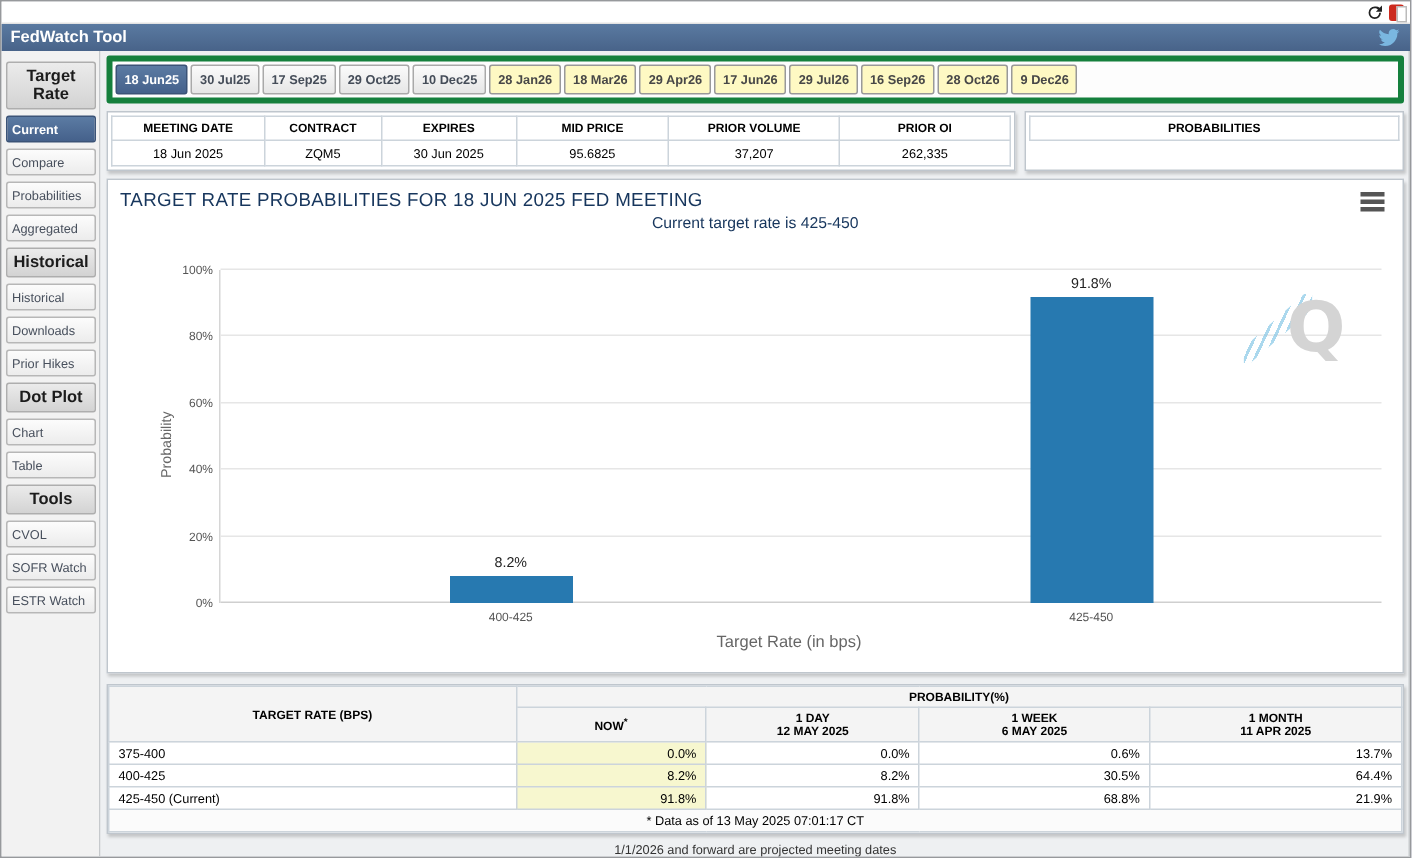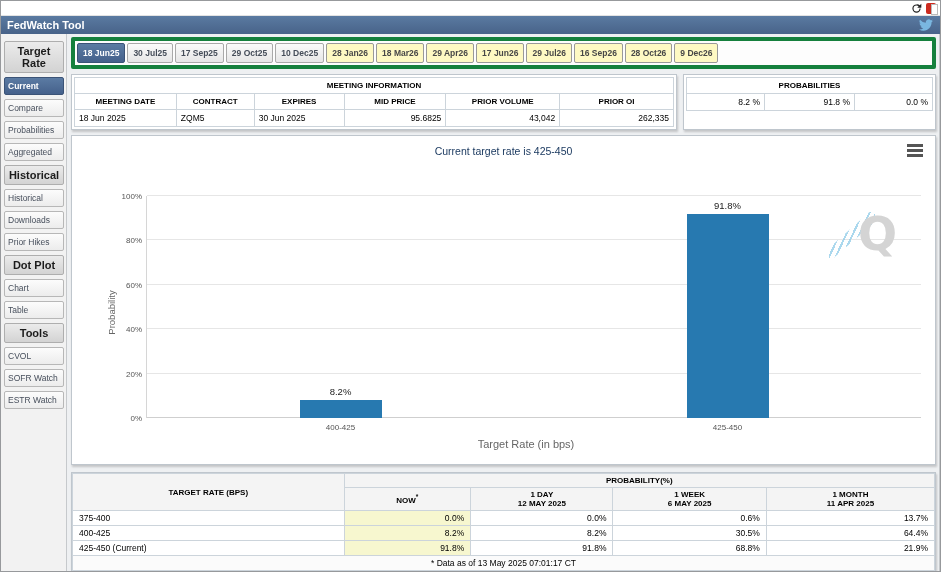--- a/index.html
+++ b/index.html
@@ -30,21 +30,21 @@
   .tab.selected { background:linear-gradient(#5b7ba3,#45618b); border-color:#3b5377; color:#fff; }
   .tab.future { background:#fef9c3; border-color:#999; color:#474747; }
   
   .info-row { display:flex; gap:6px; margin-bottom:5px; }
   .panel { background:#fff; border:1px solid #bfc6cd; box-shadow:1px 2px 2px rgba(0,0,0,0.18); }
   .mi-panel { width:606px; padding:2px; }
   .prob-panel { flex:1; padding:2px; }
   table.grid { width:100%; border-collapse:collapse; }
   table.grid th, table.grid td { border:1px solid #ccd4db; font-size:8px; padding:3px 4px; color:#000; }
   table.grid th { font-weight:bold; text-align:center; background:#fff; }
-  table.grid td { font-size:8.5px; }
+  table.grid td { font-size:8.5px; text-align:center; }
   td.num, th.num { text-align:right; }
   
   .chart-panel { position:relative; height:330px; padding:6px 8px; margin-bottom:7px; }
   .chart-title { color:#17365d; font-size:12.5px; font-weight:normal; letter-spacing:.2px; }
   .chart-subtitle { text-align:center; color:#17365d; font-size:10.5px; margin-top:3px; }
   .hamburger { position:absolute; right:12px; top:8px; width:16px; cursor:pointer; }
   .hamburger div { height:2.5px; background:#555; margin:0 0 2.5px 0; }
   .plot { position:absolute; left:74px; right:14px; top:60px; bottom:46px; border-left:1px solid #d6d6d6; }
   .gl { position:absolute; left:0; right:0; height:1px; background:#e6e6e6; }
   .gl.zero { background:#cfcfcf; }
@@ -130,59 +130,52 @@
         <span class="tab future">29 Jul26</span>
         <span class="tab future">16 Sep26</span>
         <span class="tab future">28 Oct26</span>
         <span class="tab future">9 Dec26</span>
       </div>
 
       <div class="info-row">
         <div class="panel mi-panel">
           <table class="grid">
             <tbody>
-                <tr>
-                  <th colspan="6">MEETING INFORMATION</th>
-                </tr>
             <tr>
               <th style="width:17%">MEETING DATE</th>
               <th style="width:13%">CONTRACT</th>
               <th style="width:15%">EXPIRES</th>
               <th style="width:17%">MID PRICE</th>
               <th style="width:19%">PRIOR VOLUME</th>
               <th style="width:19%">PRIOR OI</th>
             </tr>
             <tr>
               <td>18 Jun 2025</td>
               <td>ZQM5</td>
               <td>30 Jun 2025</td>
               <td class="num">95.6825</td>
-              <td class="num">43,042</td>
+              <td class="num">37,207</td>
               <td class="num">262,335</td>
             </tr>
           </tbody>
             </table>
         </div>
         <div class="panel prob-panel">
           <table class="grid">
             <tbody>
                 <tr>
                   <th colspan="3">PROBABILITIES</th>
                 </tr>
-            <tr>
-              <td class="num">8.2 %</td>
-              <td class="num">91.8 %</td>
-              <td class="num">0.0 %</td>
-            </tr>
           </tbody>
             </table>
         </div>
       </div>
 
       <div class="panel chart-panel">
+        <div class="chart-title">TARGET RATE PROBABILITIES FOR 18 JUN 2025 FED MEETING</div>
         <div class="hamburger">
             <div></div>
             <div></div>
             <div></div>
           </div>
         <div class="chart-subtitle">Current target rate is 425-450</div>
 
         <div class="plot">
           <div class="gl zero" style="bottom:0%"></div>
           <div class="gl" style="bottom:20%"></div>

